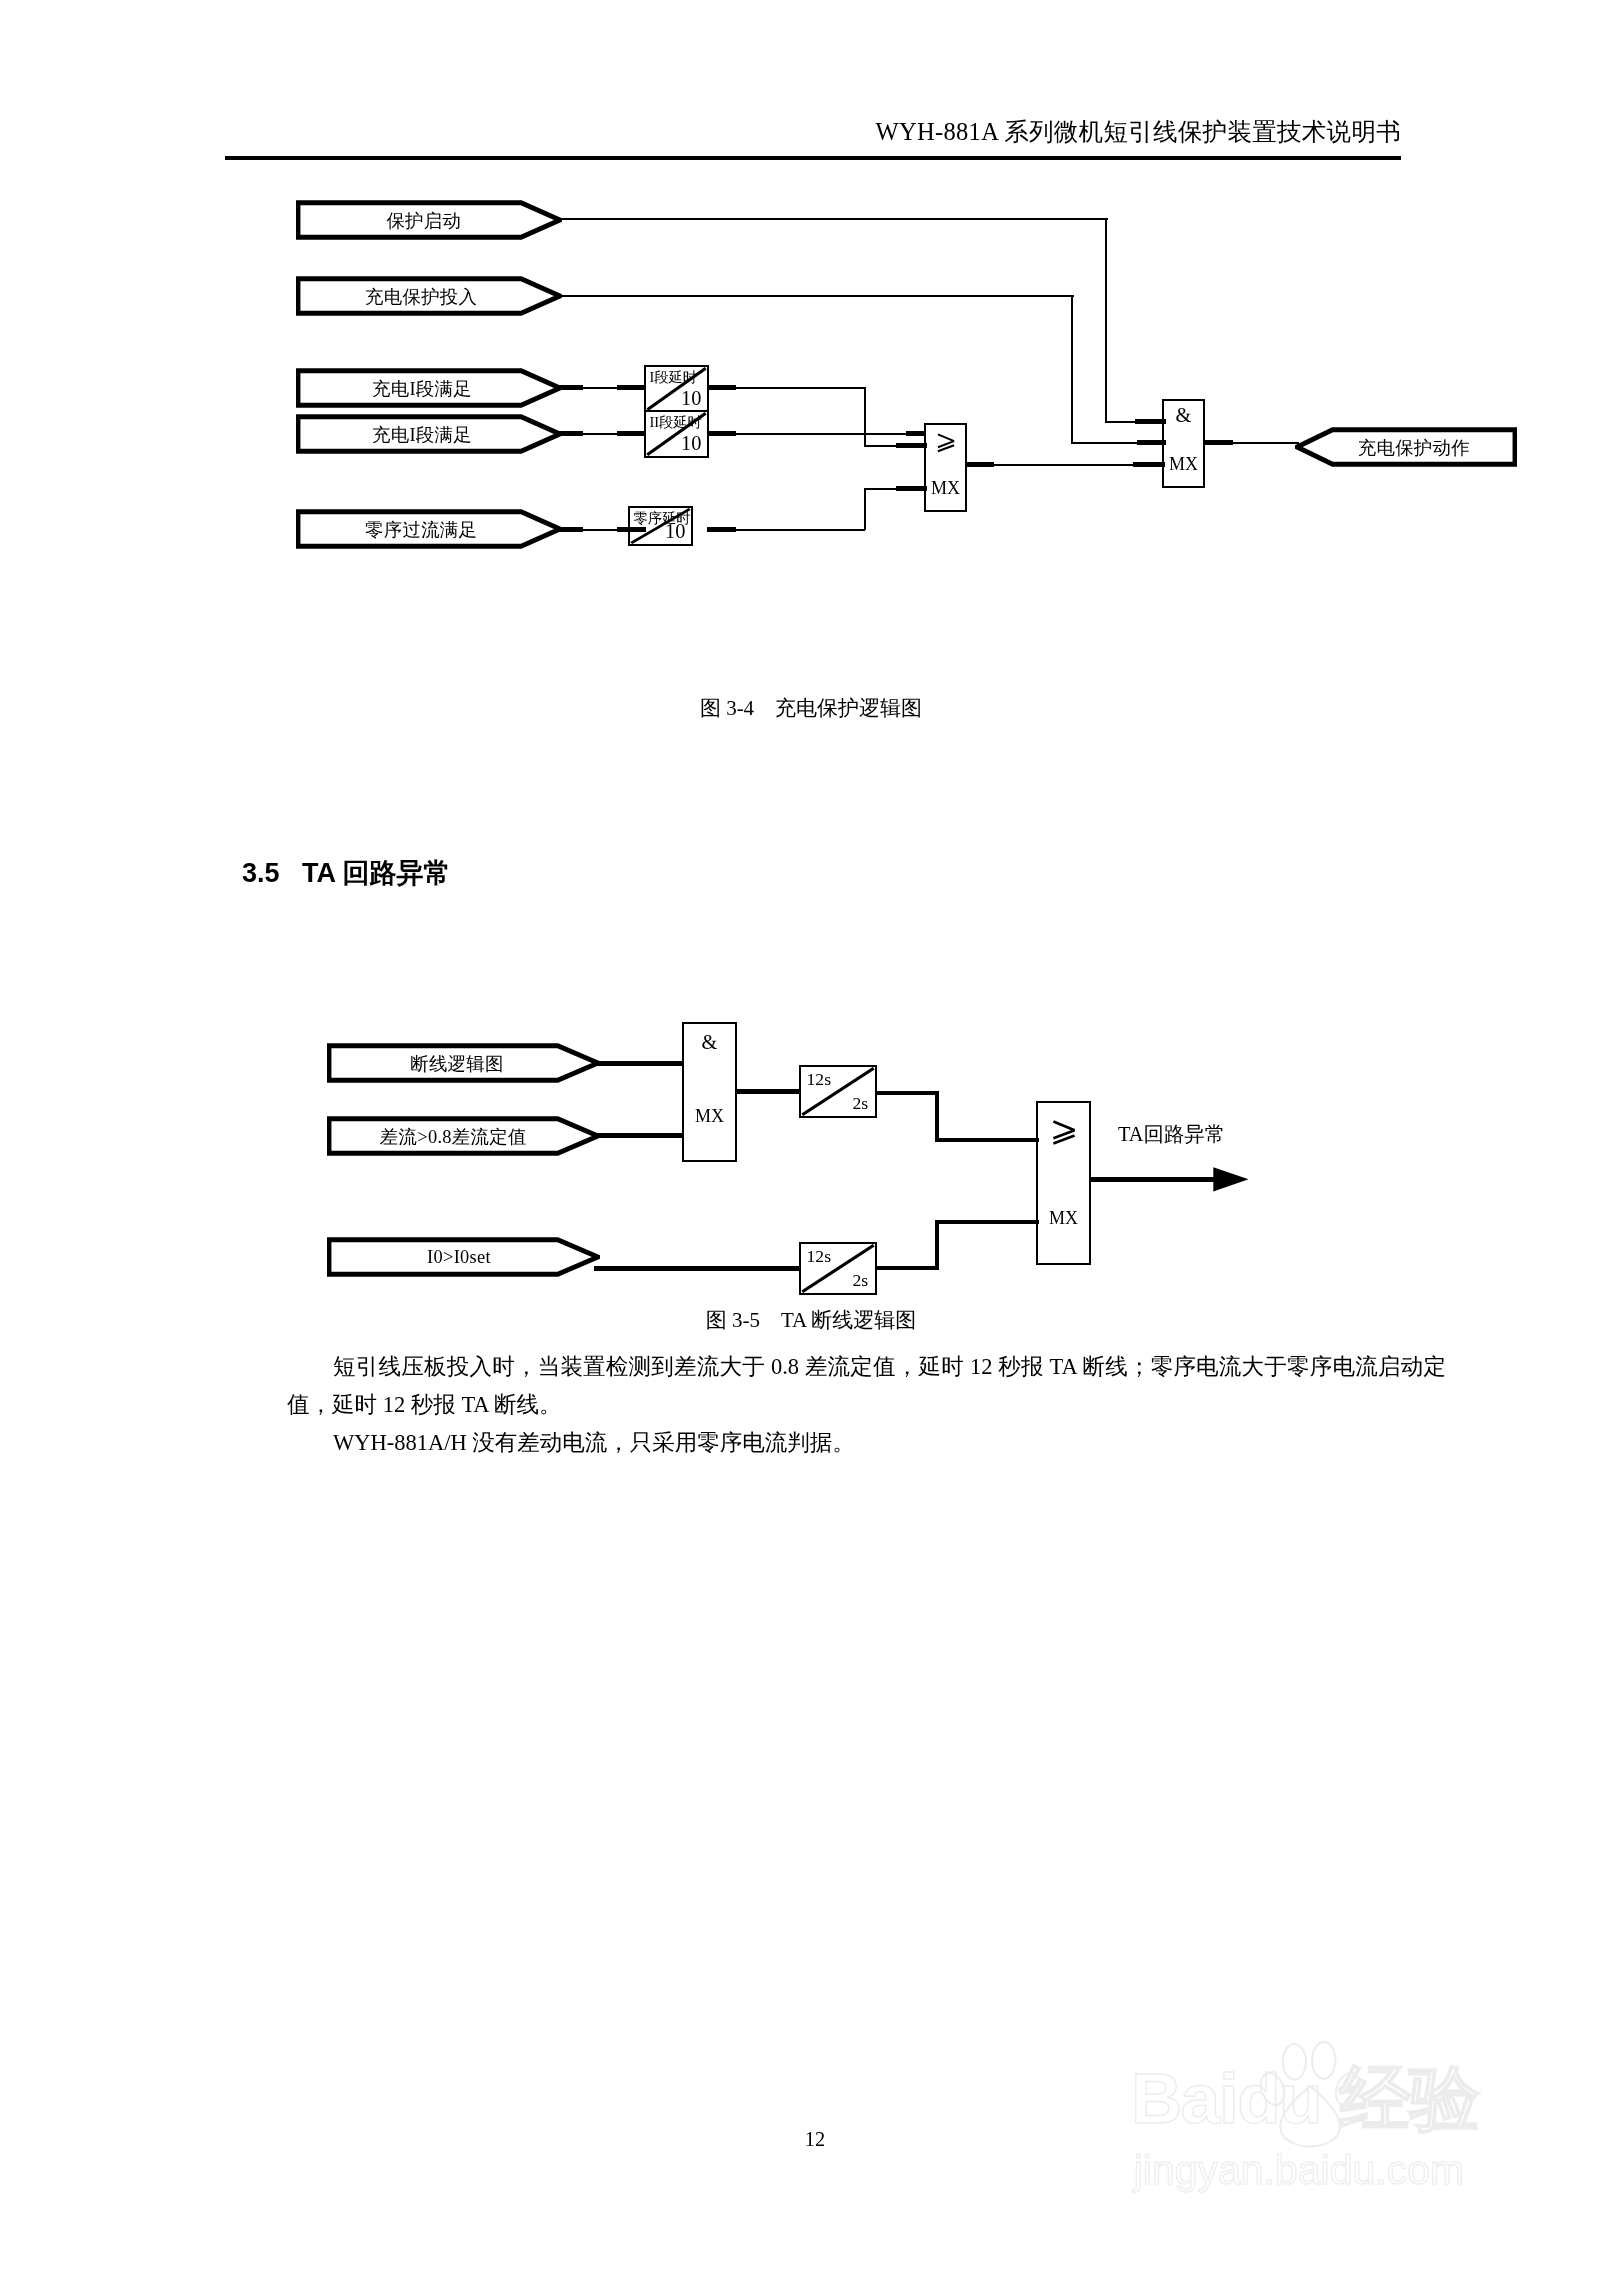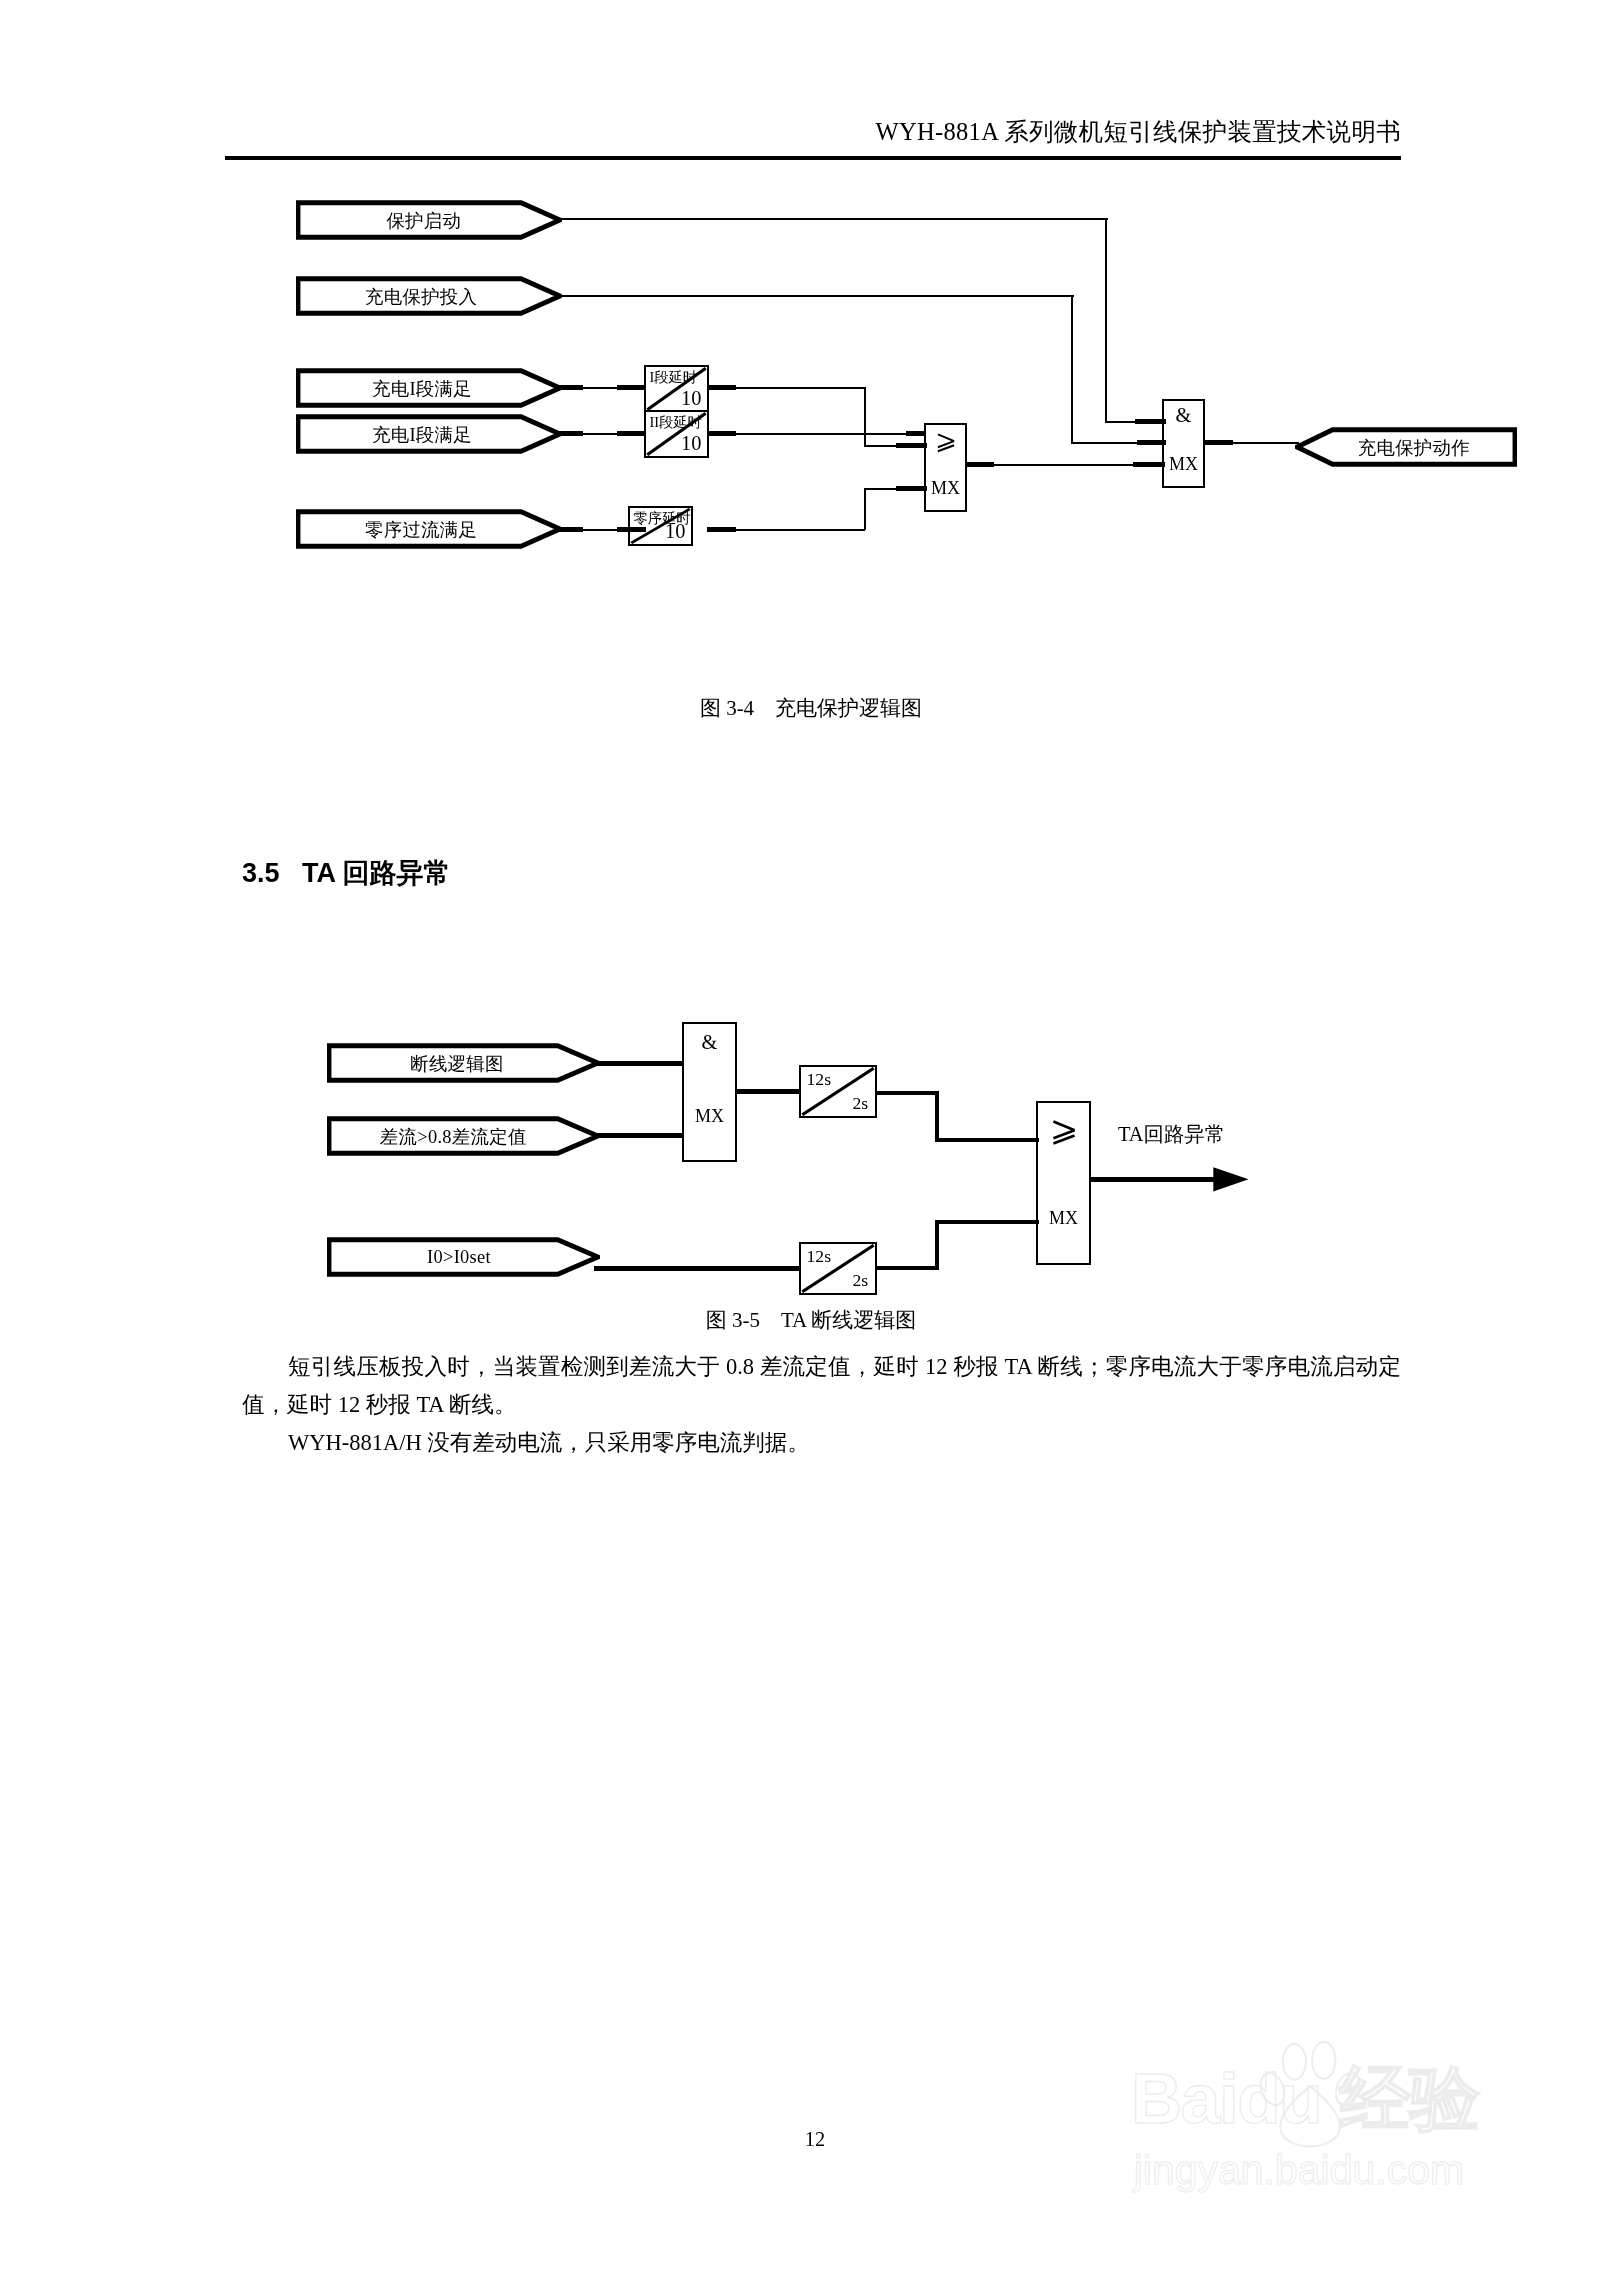--- a/index.html
+++ b/index.html
@@ -154,21 +154,21 @@
     white-space: nowrap;
   }
   .body-par {
     position: absolute;
     font-size: 22.5px;
     line-height: 38px;
     font-family: "Liberation Serif", "DejaVu Serif", serif;
     text-align: justify;
     text-justify: inter-character;
   }
-  .indent { text-indent: 46px; }
+  .indent { text-indent: 46px; margin-left: 45px; }
 
   .page-num {
     position: absolute;
     width: 100%;
     text-align: center;
     font-size: 20.4px;
     font-family: "Liberation Serif", "DejaVu Serif", serif;
   }
 
   

